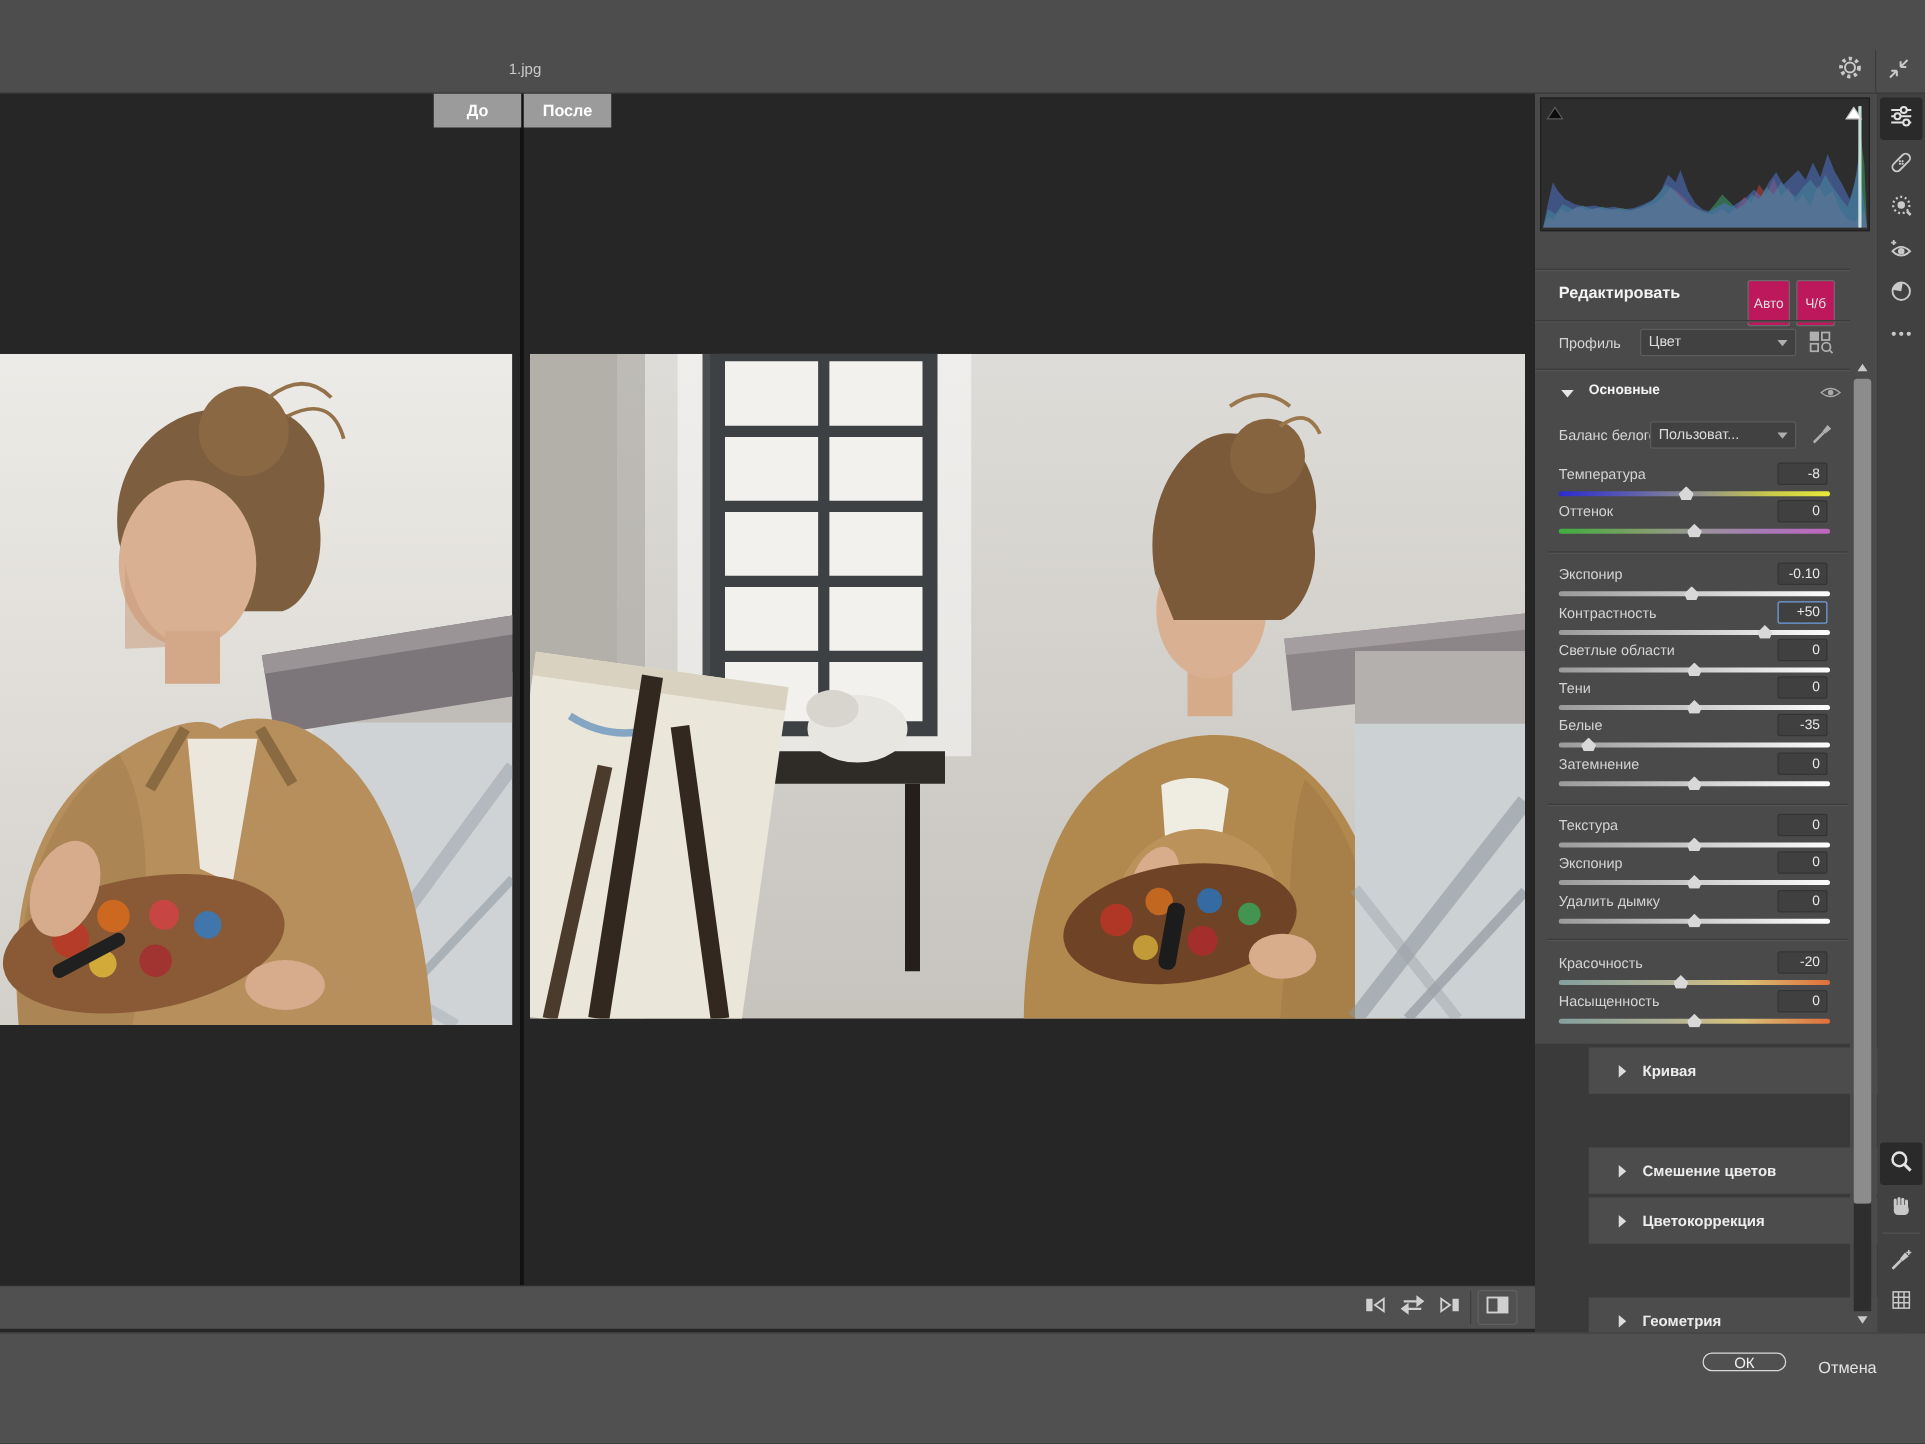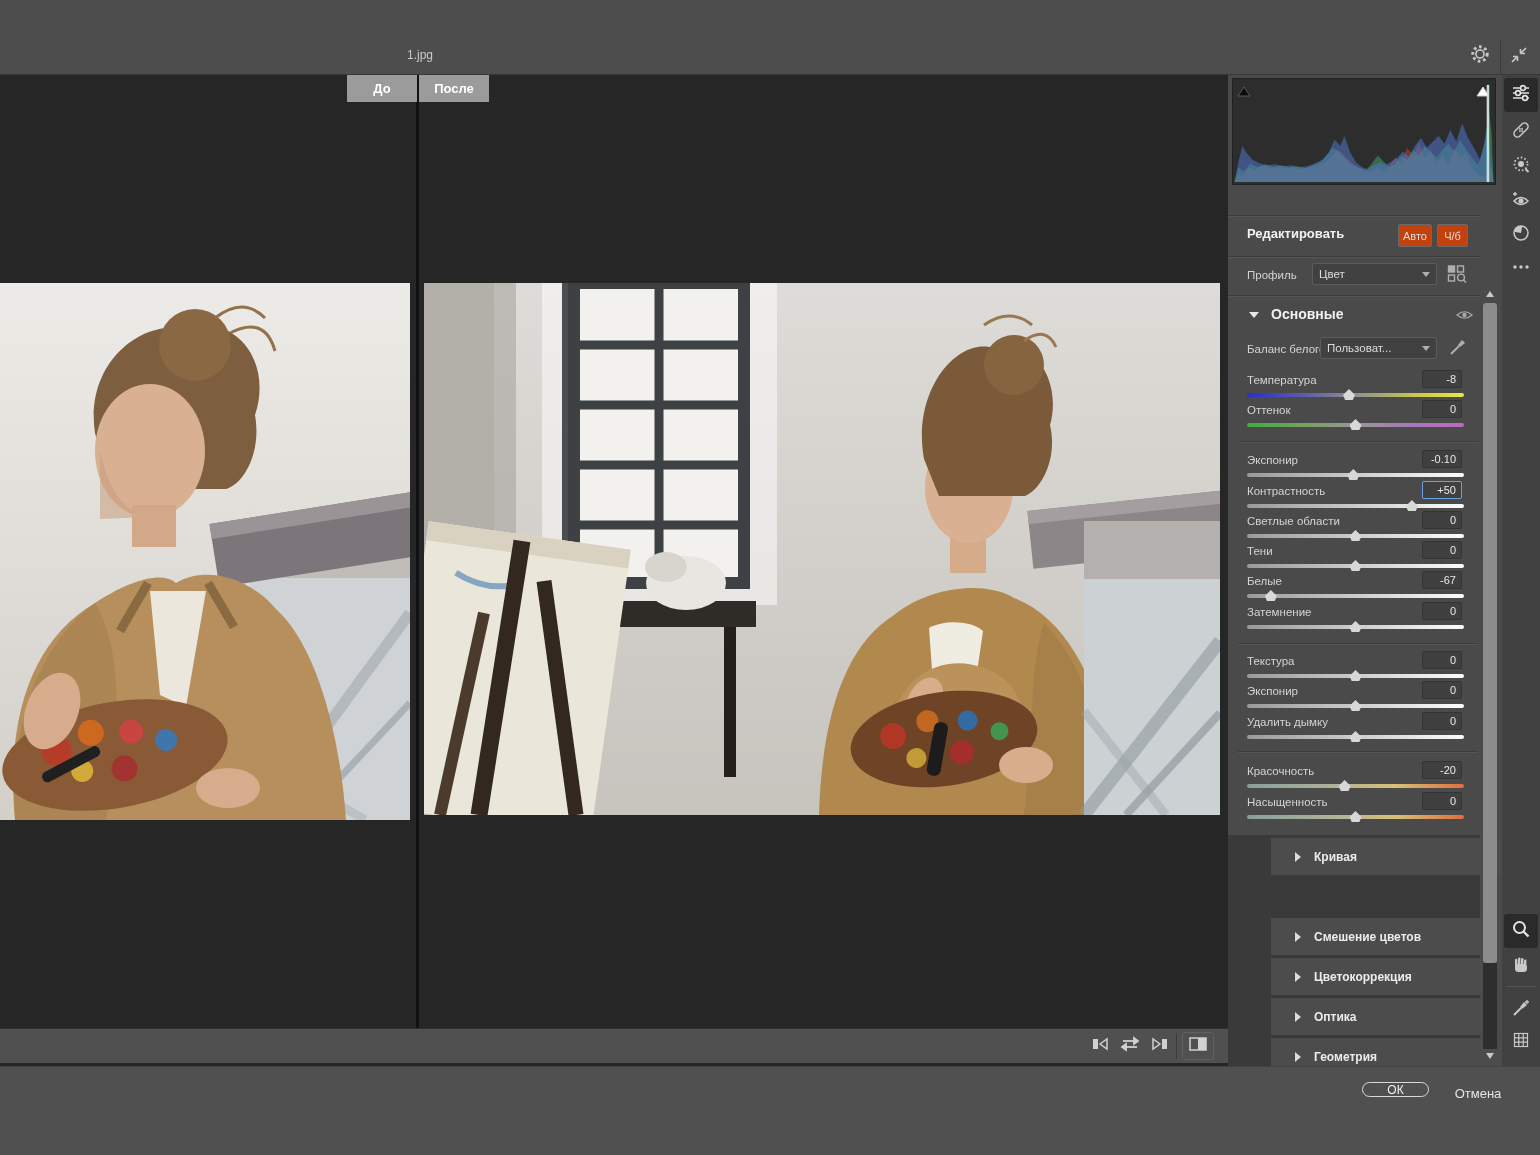--- a/index.html
+++ b/index.html
@@ -32,21 +32,21 @@
   .ok-btn { position:absolute; left:1362px; top:15px; width:67px; height:15px; border:1.5px solid #d9d9d9; border-radius:13px; color:#f0f0f0; font-size:12px; display:flex; align-items:center; justify-content:center; cursor:pointer; background:transparent; }
   .cancel-btn { position:absolute; left:1446px; top:19px; width:64px; text-align:center; color:#e4e4e4; font-size:13px; cursor:pointer; }
 
   
   .sidepanel { position:absolute; left:1228px; top:75px; width:274px; height:991px; background:#4a4a4a; }
   .histogram { position:absolute; left:4px; top:3px; width:264px; height:107px; background:#2d2d2d; border:1px solid #202020; cursor:pointer; }
   .clip-toggle { position:absolute; width:14px; height:12px; cursor:pointer; }
   .hdiv { position:absolute; left:0; width:252px; height:1px; background:#3c3c3c; box-shadow:0 1px 0 #555; }
   .panel-label { font-size:11.5px; color:#d4d4d4; }
   .panel-title { font-size:13px; font-weight:bold; color:#f2f2f2; }
-  .mini-btn { position:absolute; height:23px; border:1px solid #6a6a6a; border-radius:2px; background:#c2410c; color:#dedede; font-size:11px; display:flex; align-items:center; justify-content:center; cursor:pointer; }
+  .mini-btn { position:absolute; height:37px; border:1px solid #6a6a6a; border-radius:2px; background:#be185d; color:#dedede; font-size:11px; display:flex; align-items:center; justify-content:center; cursor:pointer; }
   .select { position:absolute; height:22px; background:#414141; border:1px solid #5c5c5c; border-radius:2px; color:#dcdcdc; font-size:11.5px; display:flex; align-items:center; padding:0 6px; cursor:pointer; }
   .select .sel-chev { position:absolute; right:6px; width:0; height:0; border-left:4px solid transparent; border-right:4px solid transparent; border-top:5px solid #aeaeae; }
   .chev-down { width:0; height:0; border-left:5px solid transparent; border-right:5px solid transparent; border-top:6px solid #e6e6e6; }
   .chev-right { width:0; height:0; border-top:5px solid transparent; border-bottom:5px solid transparent; border-left:6px solid #dcdcdc; }
 
   .srow { position:absolute; left:19px; width:217px; height:28px; }
   .slabel { position:absolute; left:0; top:2px; font-size:11.5px; color:#d4d4d4; white-space:nowrap; }
   .sval { position:absolute; left:175px; top:-2px; width:40px; height:18px; background:#404040; border:1px solid #343434; border-radius:2px; color:#e8e8e8; font-size:11px; text-align:right; padding:2px 5px 0 0; cursor:text; }
   .sval.focused { border:1px solid #6fa0e0; }
   .track { position:absolute; left:0; top:21px; width:217px; height:4px; border-radius:2px; cursor:pointer; }
@@ -310,21 +310,21 @@
           <rect x="2.5" y="12" width="6" height="6"></rect>
           <circle cx="15" cy="14.5" r="3.4"></circle>
           <path d="M17.5,17 L20,19.5"></path>
         </svg>
     </span>
 
     <div class="hdiv" style="top:220px;"></div>
 
     <div style="position:absolute;left:0;top:226px;width:252px;height:30px;cursor:pointer;">
       <span class="chev-down" style="position:absolute;left:21px;top:11px;"></span>
-      <span class="panel-title" style="position:absolute;left:43px;top:5px;font-size:14px;">Основные</span>
+      <span class="panel-title" style="position:absolute;left:43px;top:5px;font-size:11px;">Основные</span>
       <span class="eye-btn" style="left:228px;top:6px;">
         <svg width="17" height="12" viewBox="0 0 17 12">
             <path d="M1,6 Q8.5,-0.5 16,6 Q8.5,12.5 1,6 Z" fill="none" stroke="#c0c0c0" stroke-width="1.2"></path>
             <circle cx="8.5" cy="6" r="2.2" fill="#c0c0c0"></circle>
           </svg>
       </span>
     </div>
 
     <span class="panel-label" style="position:absolute;left:19px;top:268px;">Баланс белого</span>
     <div class="select" style="left:92px;top:262px;width:117px;">
@@ -378,21 +378,21 @@
     </div>
     <div class="srow" style="top:468px;">
       <span class="slabel">Тени</span>
       <span class="sval">0</span>
       <div class="track t-neutral">
           <span class="thumb" style="left: 50%;"></span>
         </div>
     </div>
     <div class="srow" style="top:498px;">
       <span class="slabel">Белые</span>
-      <span class="sval">-67</span>
+      <span class="sval">-35</span>
       <div class="track t-neutral">
           <span class="thumb" style="left: 11%;"></span>
         </div>
     </div>
     <div class="srow" style="top:529px;">
       <span class="slabel">Затемнение</span>
       <span class="sval">0</span>
       <div class="track t-neutral">
           <span class="thumb" style="left: 50%;"></span>
         </div>
@@ -458,28 +458,20 @@
           </svg></span>
     </div>
     <div class="section-row" style="top:883px;">
       <span class="chev-right"></span>
       <span class="sec-label">Цветокоррекция</span>
       <span class="eye-btn" style="left:231px;top:13px;"><svg width="17" height="12" viewBox="0 0 17 12">
             <path d="M1,6 Q8.5,-0.5 16,6 Q8.5,12.5 1,6 Z" fill="none" stroke="#b5b5b5" stroke-width="1.2"></path>
             <circle cx="8.5" cy="6" r="2" fill="#b5b5b5"></circle>
           </svg></span>
     </div>
-    <div class="section-row" style="top:923px;">
-      <span class="chev-right"></span>
-      <span class="sec-label">Оптика</span>
-      <span class="eye-btn" style="left:231px;top:13px;"><svg width="17" height="12" viewBox="0 0 17 12">
-            <path d="M1,6 Q8.5,-0.5 16,6 Q8.5,12.5 1,6 Z" fill="none" stroke="#b5b5b5" stroke-width="1.2"></path>
-            <circle cx="8.5" cy="6" r="2" fill="#b5b5b5"></circle>
-          </svg></span>
-    </div>
     <div class="section-row" style="top:963px;height:28px;text-align:right;">
       <span class="chev-right"></span>
       <span class="sec-label">Геометрия</span>
       <span class="eye-btn" style="left:231px;top:13px;"><svg width="17" height="12" viewBox="0 0 17 12">
             <path d="M1,6 Q8.5,-0.5 16,6 Q8.5,12.5 1,6 Z" fill="none" stroke="#b5b5b5" stroke-width="1.2"></path>
             <circle cx="8.5" cy="6" r="2" fill="#b5b5b5"></circle>
           </svg></span>
     </div>
   </div>
 

